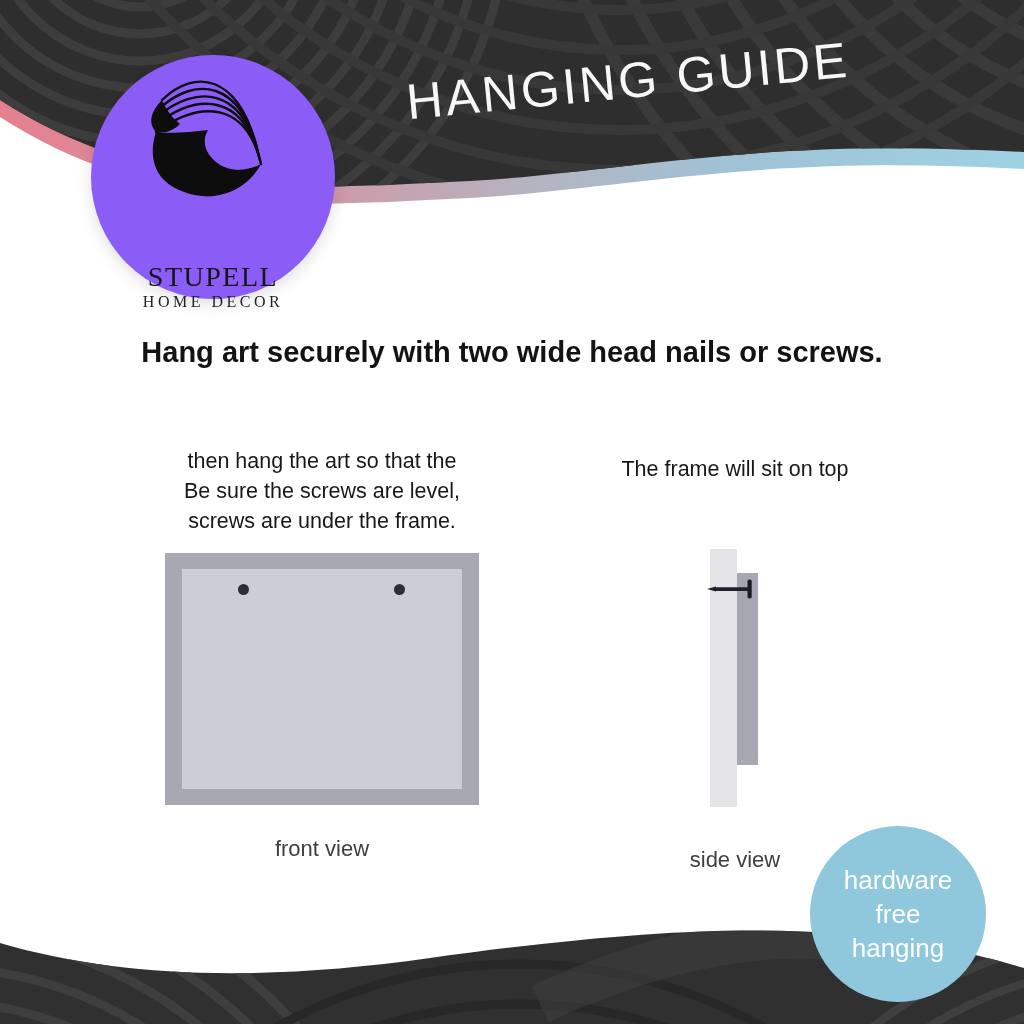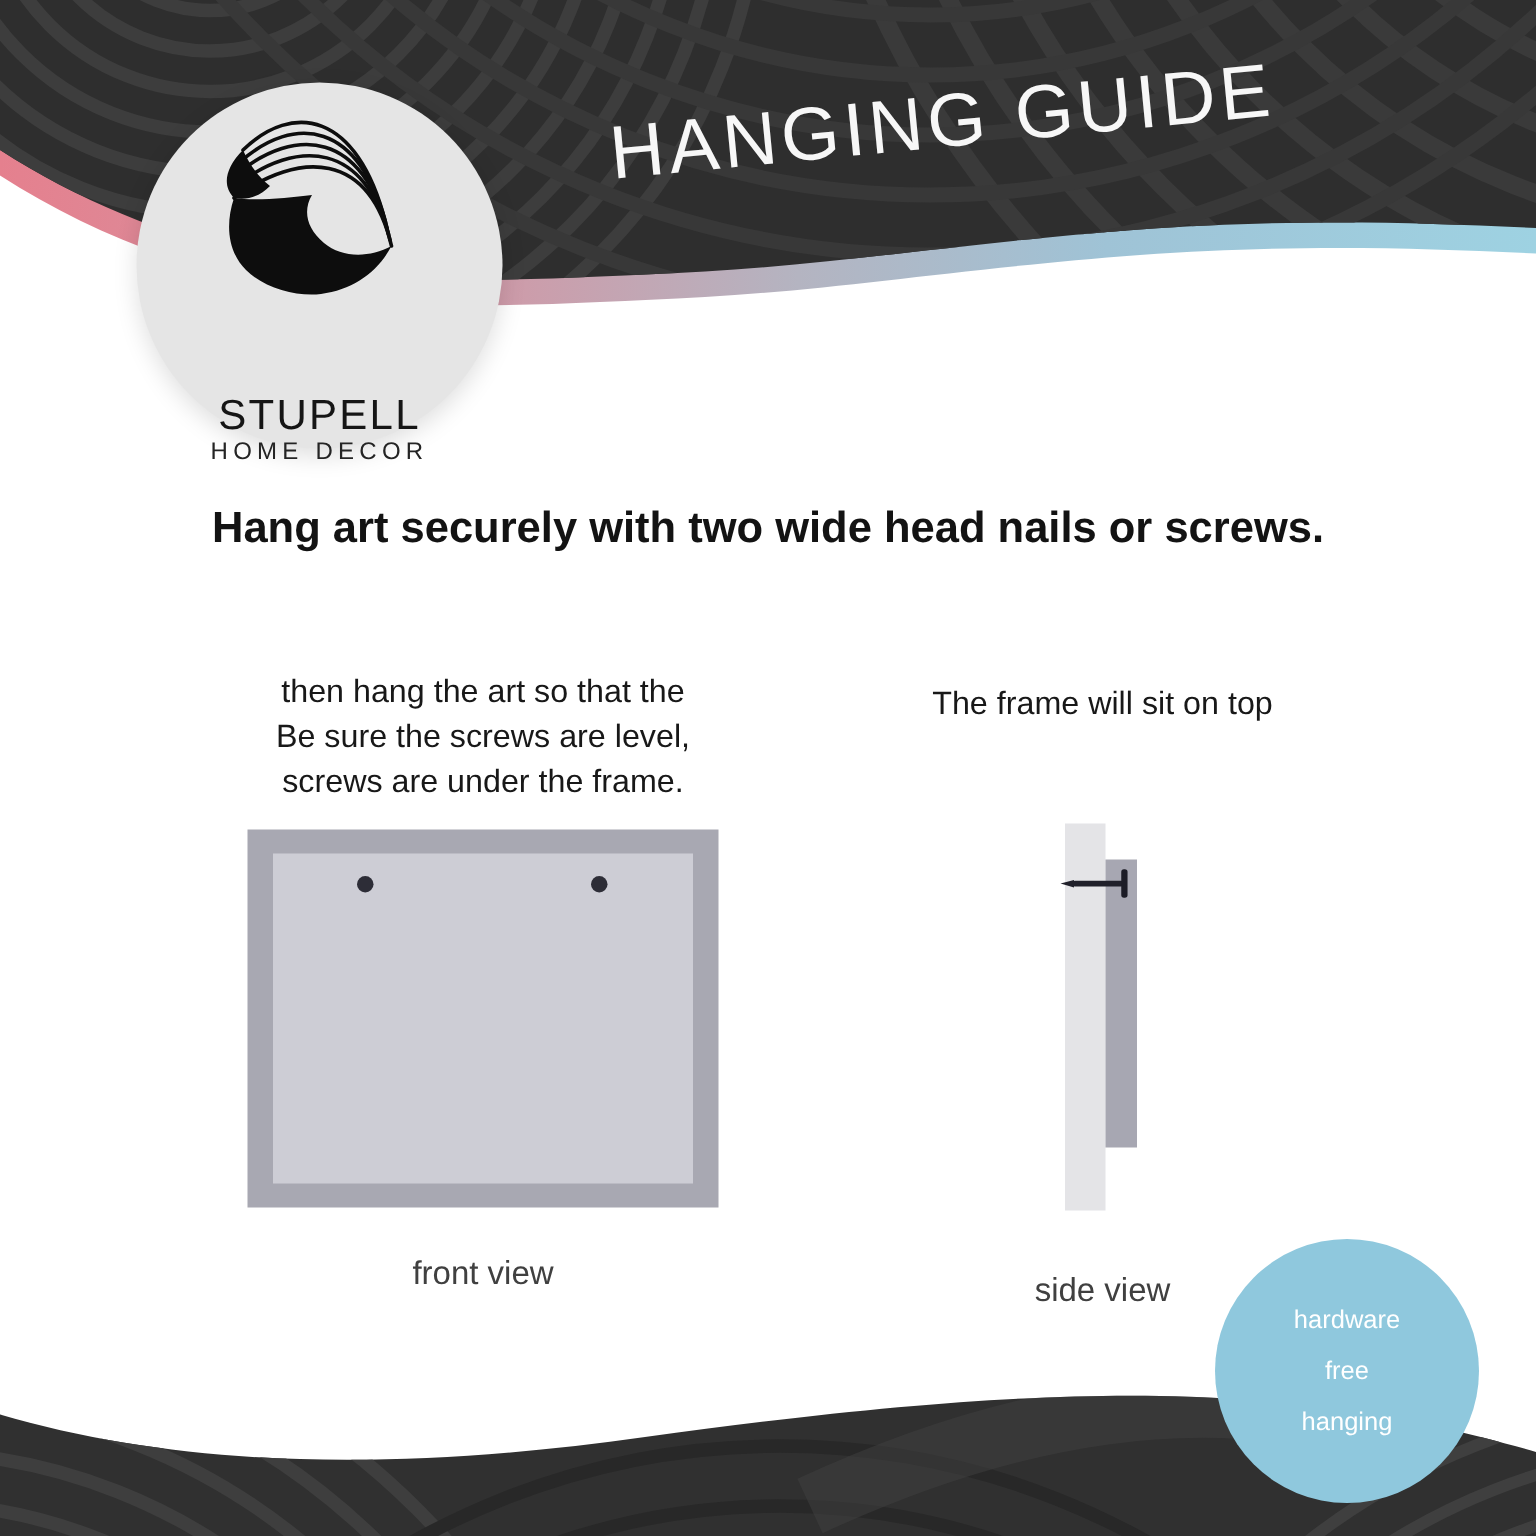--- a/index.html
+++ b/index.html
@@ -14,21 +14,21 @@
   .header-svg{position:absolute;top:0;left:0;z-index:1;}
   .header-title{
     position:absolute;top:52px;left:366px;width:524px;z-index:2;
     text-align:center;font-size:50px;letter-spacing:3px;color:#f7f7f7;
     transform:rotate(-5.5deg);transform-origin:50% 50%;font-weight:400;white-space:nowrap;
   }
 
   
   .logo-circle{
     position:absolute;left:91px;top:55px;width:244px;height:244px;border-radius:50%;
-    background:#e5e5e5;z-index:3;box-shadow:0 5px 16px rgba(0,0,0,.13);
+    background:#8b5cf6;z-index:3;box-shadow:0 5px 16px rgba(0,0,0,.13);font-family:Liberation Serif, serif;
   }
   .logo-mark{position:absolute;left:0;top:0;}
   .logo-name{
     position:absolute;top:206px;left:0;width:100%;text-align:center;
     font-size:28px;letter-spacing:1.5px;color:#151515;font-weight:400;
   }
   .logo-tagline{
     position:absolute;top:238px;left:0;width:100%;text-align:center;
     font-size:16px;letter-spacing:3.5px;color:#242424;font-weight:400;
   }
@@ -59,21 +59,21 @@
   
   .side-wall{left:710px;top:549px;width:27px;height:258px;background:#e4e4e7;}
   .side-frame{left:737px;top:573px;width:21px;height:192px;background:#a7a7b2;}
   .nail-svg{left:706px;top:576px;z-index:2;}
 
   
   .bottom-svg{position:absolute;left:0;bottom:0;z-index:1;}
   .badge-circle{
     position:absolute;left:810px;top:826px;width:176px;height:176px;border-radius:50%;
     background:#8fc8dd;z-index:3;display:flex;flex-direction:column;justify-content:center;
-    text-align:center;color:#ffffff;font-size:17px;line-height:34px;font-weight:500;
+    text-align:center;color:#ffffff;font-size:26px;line-height:34px;font-weight:500;
   }
 </style>
 </head>
 <body>
 
 <div class="page">
 
   <svg class="header-svg" width="1024" height="235" viewBox="0 0 1024 235">
     <defs>
       <linearGradient id="edgeGrad" x1="0" y1="0" x2="1" y2="0">

